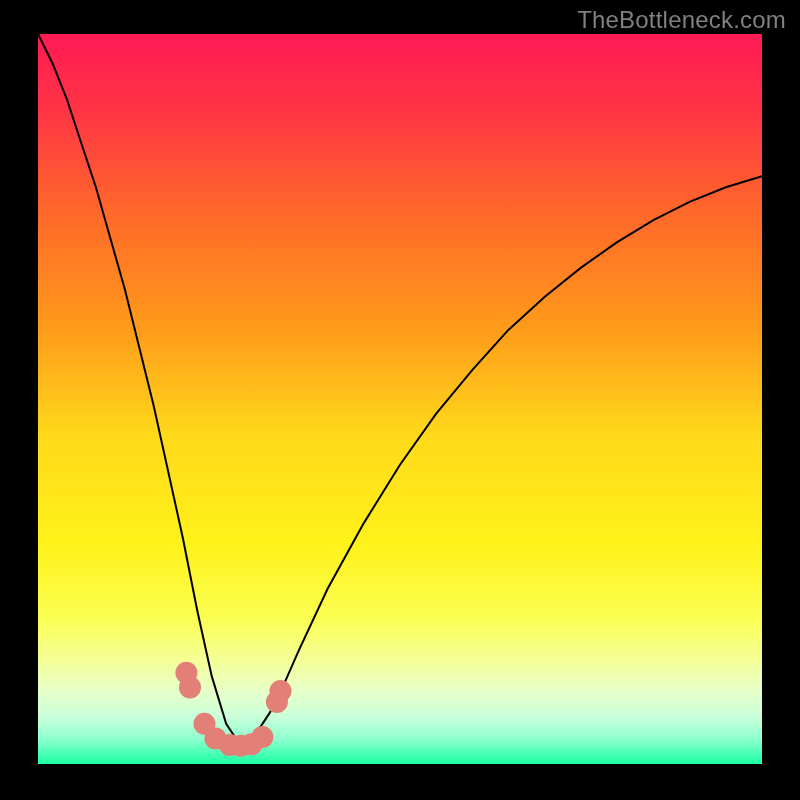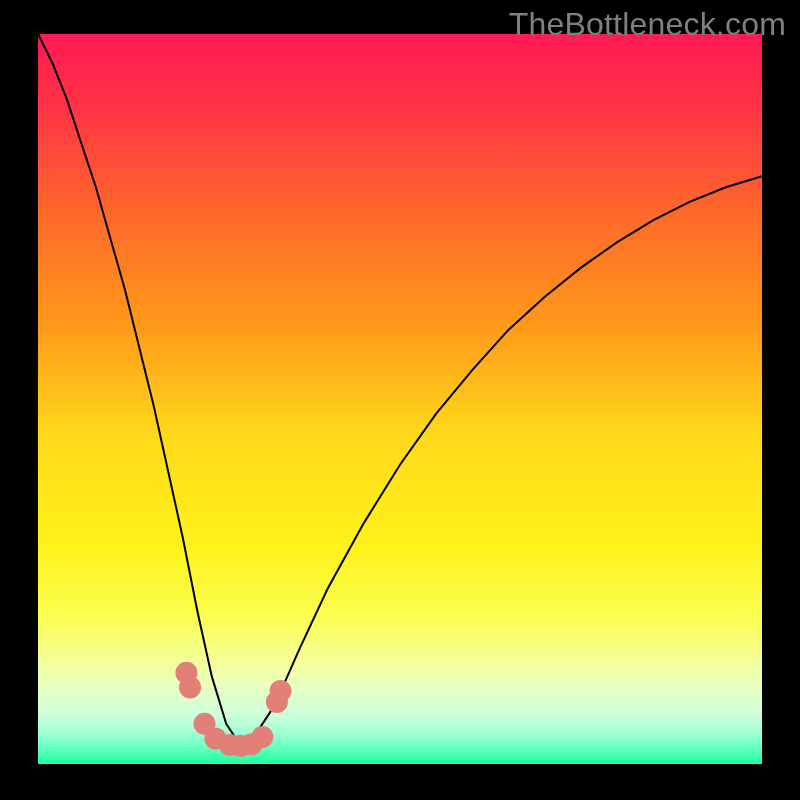--- a/index.html
+++ b/index.html
@@ -15,21 +15,21 @@
     position: relative;
     width: 800px;
     height: 800px;
     background: #000;
   }
   .watermark {
     position: absolute;
     top: 6px;
     right: 14px;
     color: #808080;
-    font-size: 32px;
+    font-size: 24px;
     font-weight: 400;
     letter-spacing: 0.2px;
     z-index: 20;
     margin-left: 48px;
   }
   svg.plot {
     position: absolute;
     left: 0;
     top: 0;
     width: 800px;

